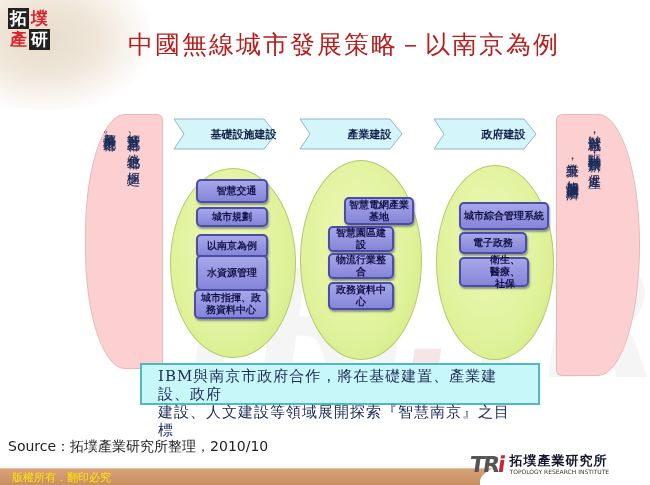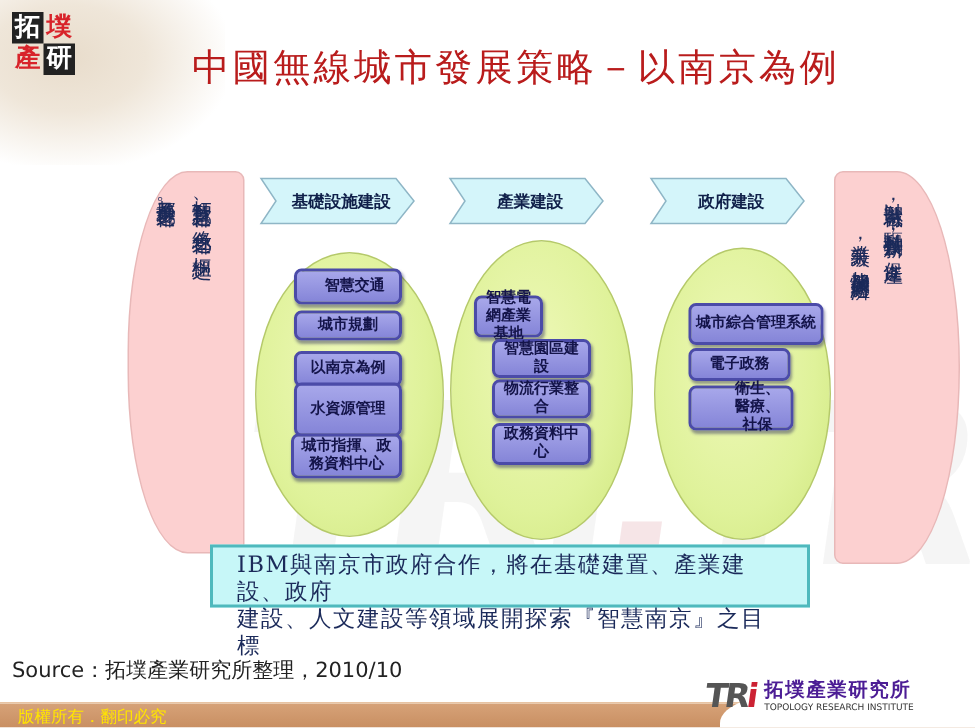--- a/index.html
+++ b/index.html
@@ -49,21 +49,21 @@
     position: absolute; writing-mode: vertical-rl; text-orientation: upright;
     font-family: "DejaVu Serif", serif; font-size: 13px; color: #1b2a5a;
     line-height: 18px; letter-spacing: 1px;
   }
 
   .chevron {
     position: absolute; top: 118px; height: 32px; width: 105px;
   }
   .chevron svg { position: absolute; left: 0; top: 0; }
   .chevron .lbl {
-    position: absolute; left: 0; top: 0; width: 100%; height: 100%;
+    position: absolute; left: 16px; top: 0; width: 100%; height: 100%;
     display: flex; align-items: center; justify-content: center;
     font-family: "DejaVu Sans", sans-serif; font-weight: bold; font-size: 11px; color: #10204a;
     padding-left: 6px;
   }
 
   .ellipse {
     position: absolute; background: radial-gradient(ellipse at 45% 40%, #eef8b8 0%, #dff29a 60%, #cfe67e 100%);
     border: 1px solid #b5c96a; border-radius: 50%;
   }
 
@@ -102,21 +102,21 @@
   }
   .tri-logo {
     position: absolute; left: 470px; top: 452px; display: flex; align-items: center;
   }
   .tri-mark {
     font-family: "DejaVu Sans", sans-serif; font-weight: bold; font-size: 22px; color: #555;
     letter-spacing: -2px; transform: skewX(-8deg);
   }
   .tri-mark .i { color: #cc2233; }
   .tri-text { margin-left: 6px; display: flex; flex-direction: column; }
-  .tri-cn { font-family: "DejaVu Serif", serif; font-size: 13px; color: #4c1d95; font-weight: bold; line-height: 14px; letter-spacing: 1px; }
+  .tri-cn { font-family: "DejaVu Serif", serif; font-size: 13px; color: #0f172a; font-weight: bold; line-height: 14px; letter-spacing: 1px; }
   .tri-en { font-family: "DejaVu Sans", sans-serif; font-size: 6px; color: #333; line-height: 8px; }
 </style>
 </head>
 <body>
 
 <div class="bg-map"></div>
 <div class="watermark">TRi<span class="wm-dot">.</span>TRi</div>
 
 <div class="logo">
   <span class="dark">拓</span>
@@ -159,21 +159,21 @@
 <div class="ellipse" style="left:170px; top:168px; width:126px; height:190px;"></div>
 <div class="ellipse" style="left:300px; top:160px; width:122px; height:200px;"></div>
 <div class="ellipse" style="left:436px; top:165px; width:118px; height:195px;"></div>
 
 <div class="box" style="left:196px; top:179px; width:72px; height:24px;padding-left:12px;">智慧交通</div>
 <div class="box" style="left:196px; top:207px; width:72px; height:20px;">城市規劃</div>
 <div class="box" style="left:196px; top:234px; width:72px; height:24px;">以南京為例</div>
 <div class="box" style="left:196px; top:255px; width:72px; height:36px;">水資源管理</div>
 <div class="box" style="left:194px; top:289px; width:74px; height:30px;">城市指揮、政務資料中心</div>
 
-<div class="box" style="left:316px; top:197px; width:46px; height:28px;">智慧電網產業基地</div>
+<div class="box" style="left:344px; top:197px; width:70px; height:28px;">智慧電網產業基地</div>
 <div class="box" style="left:328px; top:226px; width:66px; height:26px;">智慧園區建設</div>
 <div class="box" style="left:328px; top:253px; width:66px; height:26px;">物流行業整合</div>
 <div class="box" style="left:328px; top:282px; width:66px; height:28px;">政務資料中心</div>
 
 <div class="box" style="left:459px; top:202px; width:90px; height:28px;">城市綜合管理系統</div>
 <div class="box" style="left:459px; top:232px; width:68px; height:22px;">電子政務</div>
 <div class="box" style="left:459px; top:257px; width:70px; height:30px;padding-left:25px;">衛生、醫療、社保</div>
 
 <div class="note">
   <div>IBM與南京市政府合作，將在基礎建置、產業建設、政府</div>

